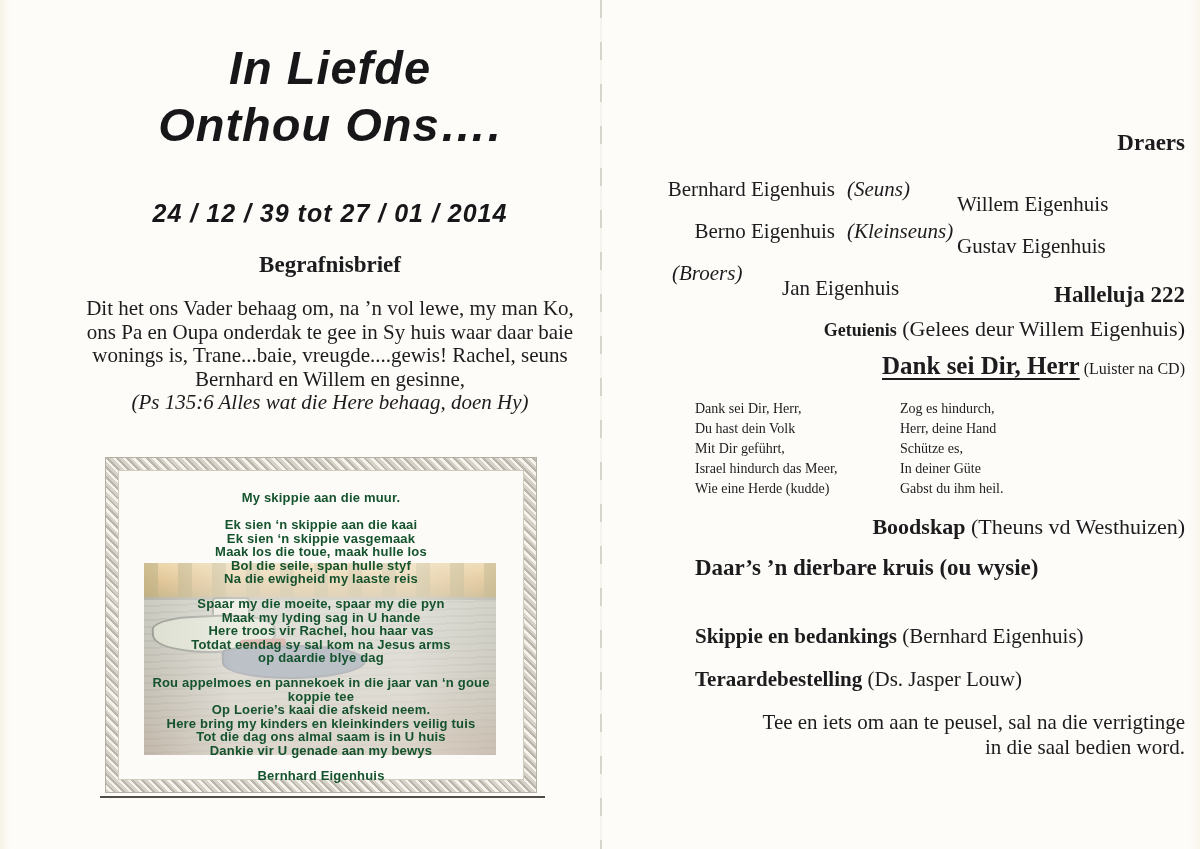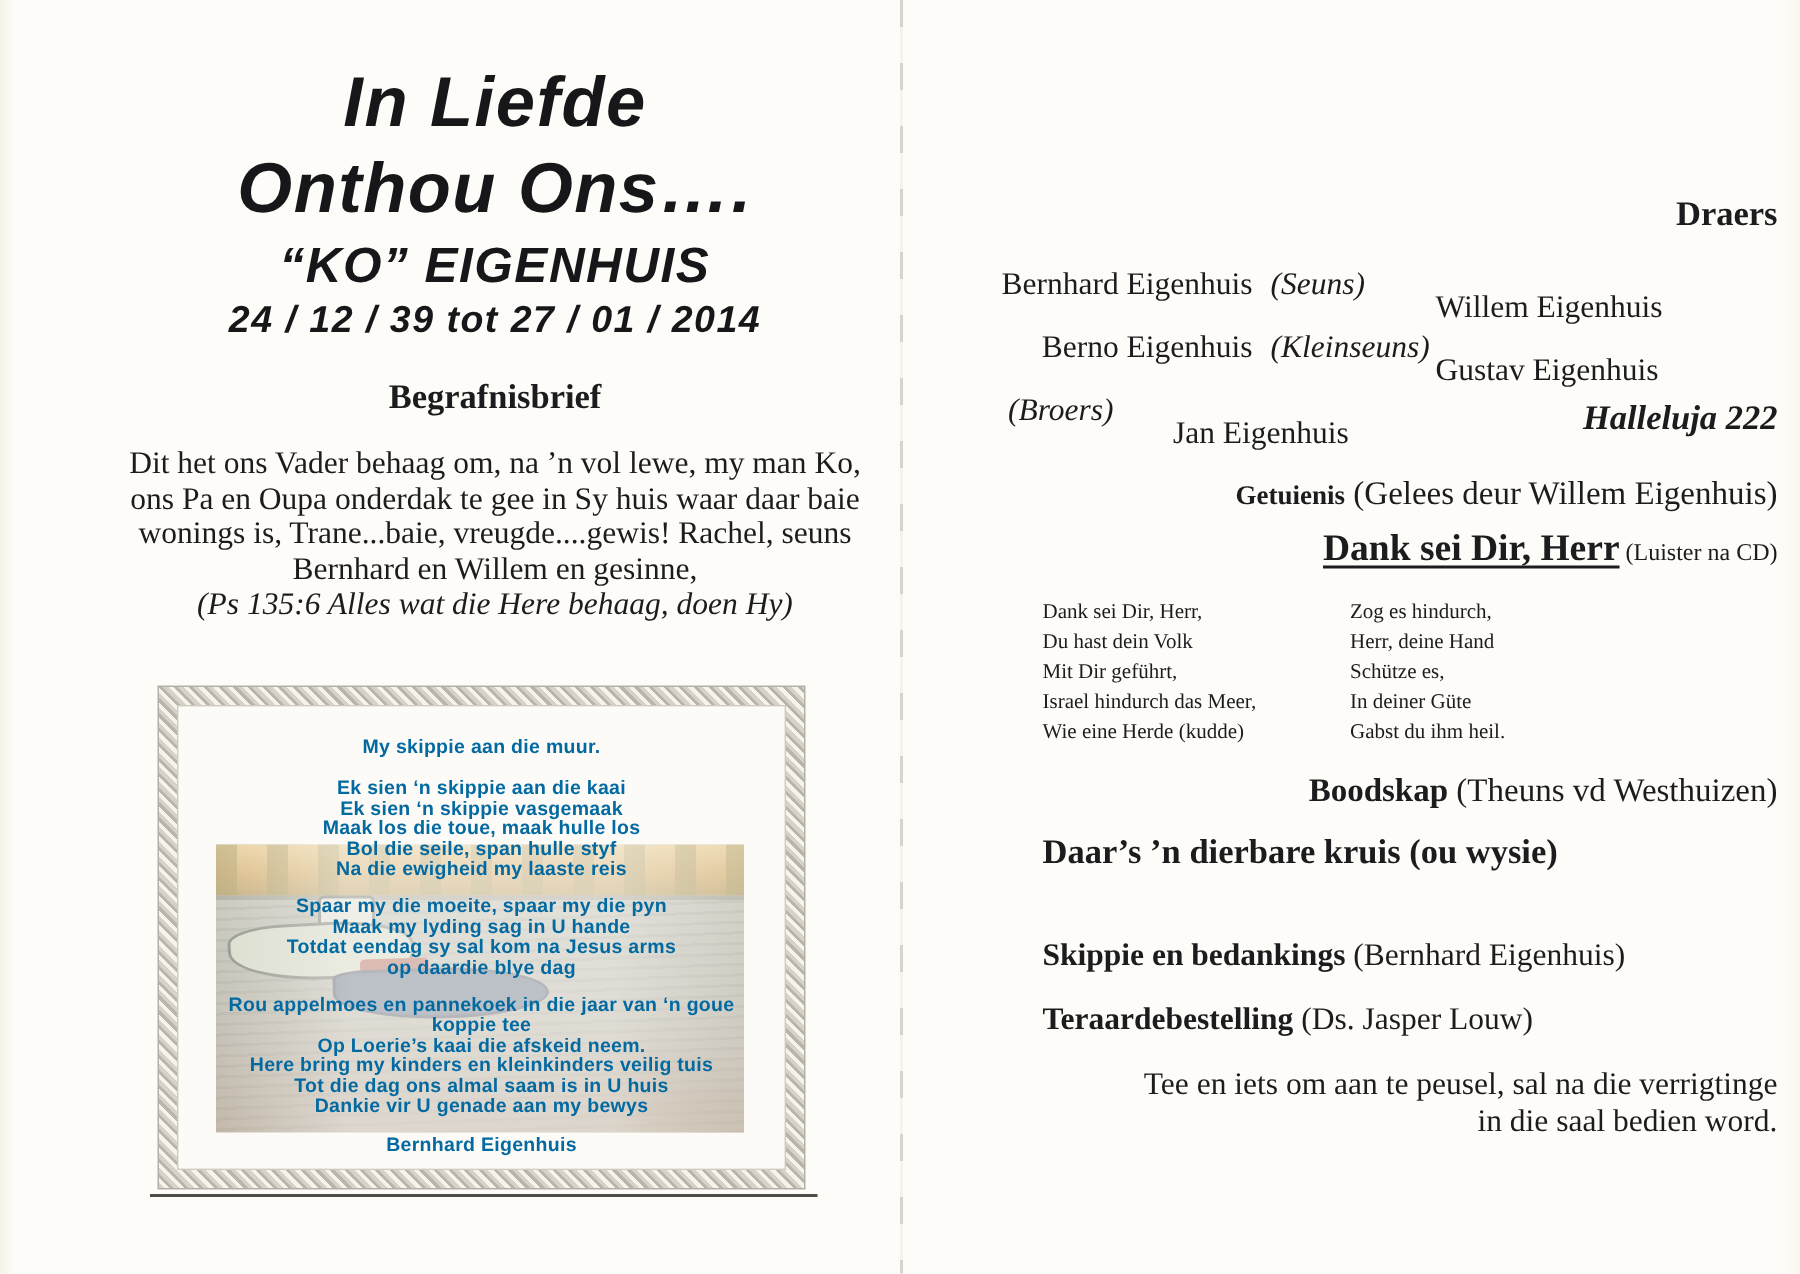--- a/index.html
+++ b/index.html
@@ -46,38 +46,38 @@
   .boat-cabin{position:absolute;left:68px;top:34px;width:34px;height:24px;background:#d9d6ca;
     border:2px solid #595c52;border-radius:4px;}
   .boat-dark{position:absolute;left:78px;top:82px;width:140px;height:30px;background:#41506b;
     border:2px solid #2e3646;border-radius:15% 55% 45% 55%;transform:rotate(-2deg);}
   .boat-red{position:absolute;left:96px;top:76px;width:46px;height:9px;background:#9d4434;
     border-radius:3px;transform:rotate(-2deg);}
   .wash{position:absolute;inset:0;
     background:linear-gradient(90deg,rgba(252,251,247,.30) 0%,rgba(252,251,247,.66) 28%,rgba(252,251,247,.66) 72%,rgba(252,251,247,.42) 100%);}
   .poem{position:absolute;inset:0;padding-top:20px;text-align:center;
     font-family:"Liberation Sans",sans-serif;font-weight:bold;font-size:13px;line-height:13.4px;
-    color:#0369a1;letter-spacing:.2px;}
+    color:#14532d;letter-spacing:.2px;}
   .poem .stanza{margin-top:12px;}
   .poem .poem-title{margin-bottom:14px;}
   .poem .sig{margin-top:12px;}
   .frame-underline{position:absolute;left:30px;top:796px;width:445px;height:2px;background:#504d46;}
 
   
   .right-page{position:absolute;left:605px;top:0;width:580px;height:849px;font-size:21px;}
   .rp-center{position:absolute;left:0;width:100%;text-align:right;white-space:nowrap;}
   .rp-left{position:absolute;left:90px;text-align:left;white-space:nowrap;}
   .bold-head{font-weight:bold;font-size:23px;}
   .draers{top:130px;}
   .bearers{position:absolute;left:55px;top:176px;width:480px;line-height:27px;}
   .brow{display:flex;}
   .brow .c1{width:175px;text-align:right;}
   .brow .c2{width:110px;text-align:left;padding-left:12px;font-style:italic;}
   .brow .c3{flex:1;text-align:left;margin-top:15px;}
-  .halleluja{top:266px;font-style:italic;}
+  .halleluja{top:282px;}
   .getuienis{top:316px;font-size:22px;}
   .getuienis b{font-size:18px;margin-left:18px;}
   .dank{top:352px;}
   .dank-title{font-weight:bold;font-size:25px;text-decoration:underline;text-underline-offset:4px;text-decoration-thickness:2px;}
   .dank-note{font-size:16px;}
   .hymn{position:absolute;left:90px;top:399px;display:flex;font-size:14px;line-height:20px;}
   .hymn .hcol1{width:205px;}
   .hymn .hcol2{width:auto;}
   .boodskap{top:514px;font-size:22px;}
   .songline{top:555px;font-weight:bold;font-size:23px;}
@@ -89,21 +89,20 @@
 </head>
 <body>
 
 <div class="sheet">
 
   <div class="fold-line"></div>
 
   <section class="left-page">
     <div class="title-script t-line1">In Liefde</div>
     <div class="title-script t-line2">Onthou Ons….</div>
-    <div class="title-script t-name">“KO” EIGENHUIS</div>
     <div class="title-script t-dates">24 / 12 / 39 tot 27 / 01 / 2014</div>
     <div class="h-begraf">Begrafnisbrief</div>
 
     <div class="para">
       <div class="pline">Dit het ons Vader behaag om, na ’n vol lewe, my man Ko,</div>
       <div class="pline">ons Pa en Oupa onderdak te gee in Sy huis waar daar baie</div>
       <div class="pline">wonings is, Trane...baie, vreugde....gewis! Rachel, seuns</div>
       <div class="pline">Bernhard en Willem en gesinne,</div>
       <div class="pline scripture">(Ps 135:6 Alles wat die Here behaag, doen Hy)</div>
     </div>
@@ -123,20 +122,21 @@
           <div class="stanza">
             <div>Ek sien ‘n skippie aan die kaai</div>
             <div>Ek sien ‘n skippie vasgemaak</div>
             <div>Maak los die toue, maak hulle los</div>
             <div>Bol die seile, span hulle styf</div>
             <div>Na die ewigheid my laaste reis</div>
           </div>
           <div class="stanza">
             <div>Spaar my die moeite, spaar my die pyn</div>
             <div>Maak my lyding sag in U hande</div>
+            <div>Here troos vir Rachel, hou haar vas</div>
             <div>Totdat eendag sy sal kom na Jesus arms</div>
             <div>op daardie blye dag</div>
           </div>
           <div class="stanza">
             <div>Rou appelmoes en pannekoek in die jaar van ‘n goue</div>
             <div>koppie tee</div>
             <div>Op Loerie’s kaai die afskeid neem.</div>
             <div>Here bring my kinders en kleinkinders veilig tuis</div>
             <div>Tot die dag ons almal saam is in U huis</div>
             <div>Dankie vir U genade aan my bewys</div>

